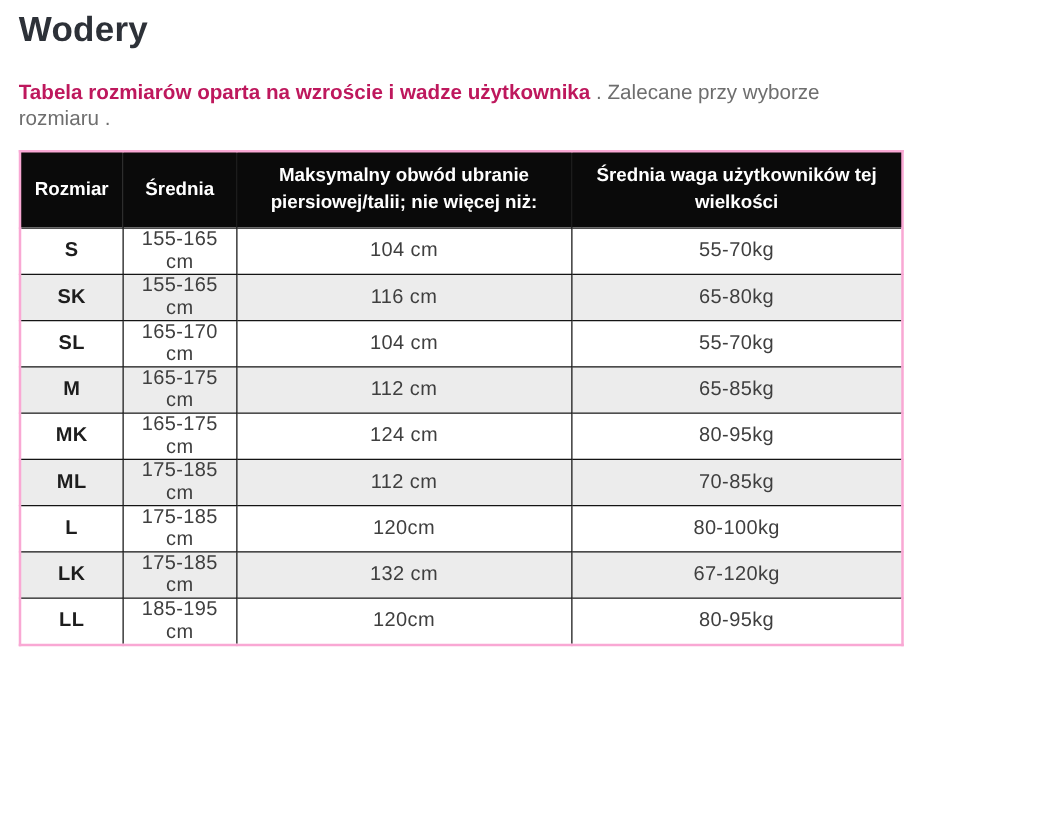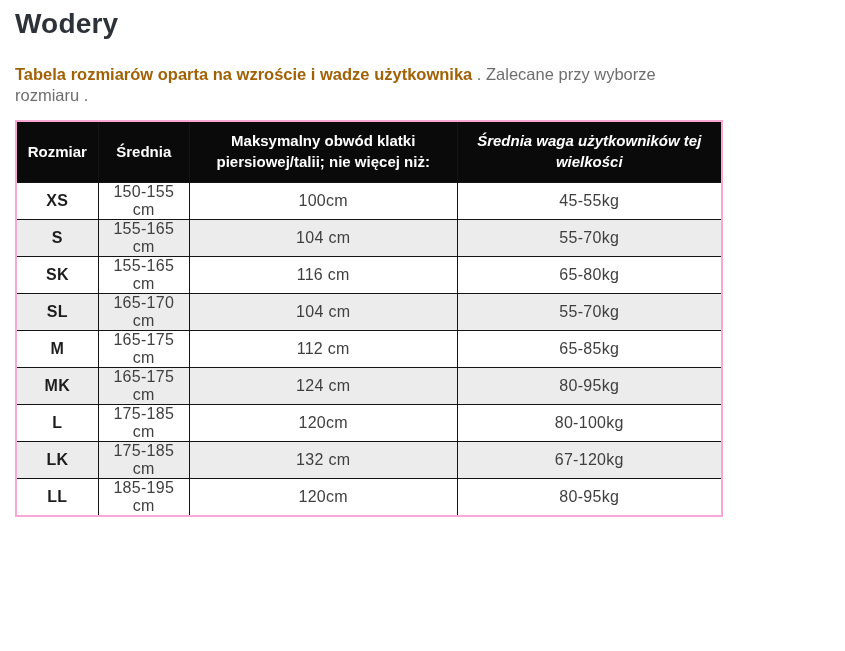--- a/index.html
+++ b/index.html
@@ -24,21 +24,21 @@
     line-height: 1.3;
   }
   .subtitle {
     margin: 22px 0 14px 0;
     font-size: 16.5px;
     line-height: 1.25;
     color: #6e6e6e;
   }
   .subtitle .strong {
     font-weight: 700;
-    color: #a16207;
+    color: #be185d;
   }
   table.size-table {
     border-collapse: collapse;
     width: 100%;
     table-layout: fixed;
     border: 2px solid #f9a8d4;
   }
   table.size-table th,
   table.size-table td {
     border: 1px solid #141414;
@@ -50,21 +50,21 @@
     color: #ffffff;
     font-size: 15px;
     font-weight: 700;
     line-height: 1.35;
     height: 56px;
     padding: 2px 10px;
   }
   table.size-table thead th:nth-child(1) { width: 10%; }
   table.size-table thead th:nth-child(2) { width: 11.5%; }
   table.size-table thead th:nth-child(3) { width: 39.5%; }
-  table.size-table thead th:nth-child(4) { width: 39%; font-style: italic; }
+  table.size-table thead th:nth-child(4) { width: 39%; }
   table.size-table tbody td {
     height: 35px;
     font-size: 16px;
     color: #3f3f3f;
     letter-spacing: 0.3px;
     padding: 0 6px;
     background: #ffffff;
   }
   table.size-table tbody tr:nth-child(even) td {
     background: #ececec;
@@ -89,31 +89,25 @@
 
   <p class="subtitle">
     <span class="strong">Tabela rozmiarów oparta na wzroście i wadze użytkownika</span><span> . Zalecane przy wyborze rozmiaru .</span>
   </p>
 
   <table class="size-table">
     <thead>
       <tr>
         <th>Rozmiar</th>
         <th>Średnia</th>
-        <th>Maksymalny obwód klatki piersiowej/talii; nie więcej niż:</th>
+        <th>Maksymalny obwód ubranie piersiowej/talii; nie więcej niż:</th>
         <th>Średnia waga użytkowników tej wielkości</th>
       </tr>
     </thead>
     <tbody>
-        <tr>
-          <td>XS</td>
-          <td>150-155 cm</td>
-          <td>100cm</td>
-          <td>45-55kg</td>
-        </tr>
         <tr>
           <td>S</td>
           <td>155-165 cm</td>
           <td>104 cm</td>
           <td>55-70kg</td>
         </tr>
         <tr>
           <td>SK</td>
           <td>155-165 cm</td>
           <td>116 cm</td>
@@ -131,20 +125,26 @@
           <td>112 cm</td>
           <td>65-85kg</td>
         </tr>
         <tr>
           <td>MK</td>
           <td>165-175 cm</td>
           <td>124 cm</td>
           <td>80-95kg</td>
         </tr>
         <tr>
+          <td>ML</td>
+          <td>175-185 cm</td>
+          <td>112 cm</td>
+          <td>70-85kg</td>
+        </tr>
+        <tr>
           <td>L</td>
           <td>175-185 cm</td>
           <td>120cm</td>
           <td>80-100kg</td>
         </tr>
         <tr>
           <td>LK</td>
           <td>175-185 cm</td>
           <td>132 cm</td>
           <td>67-120kg</td>

